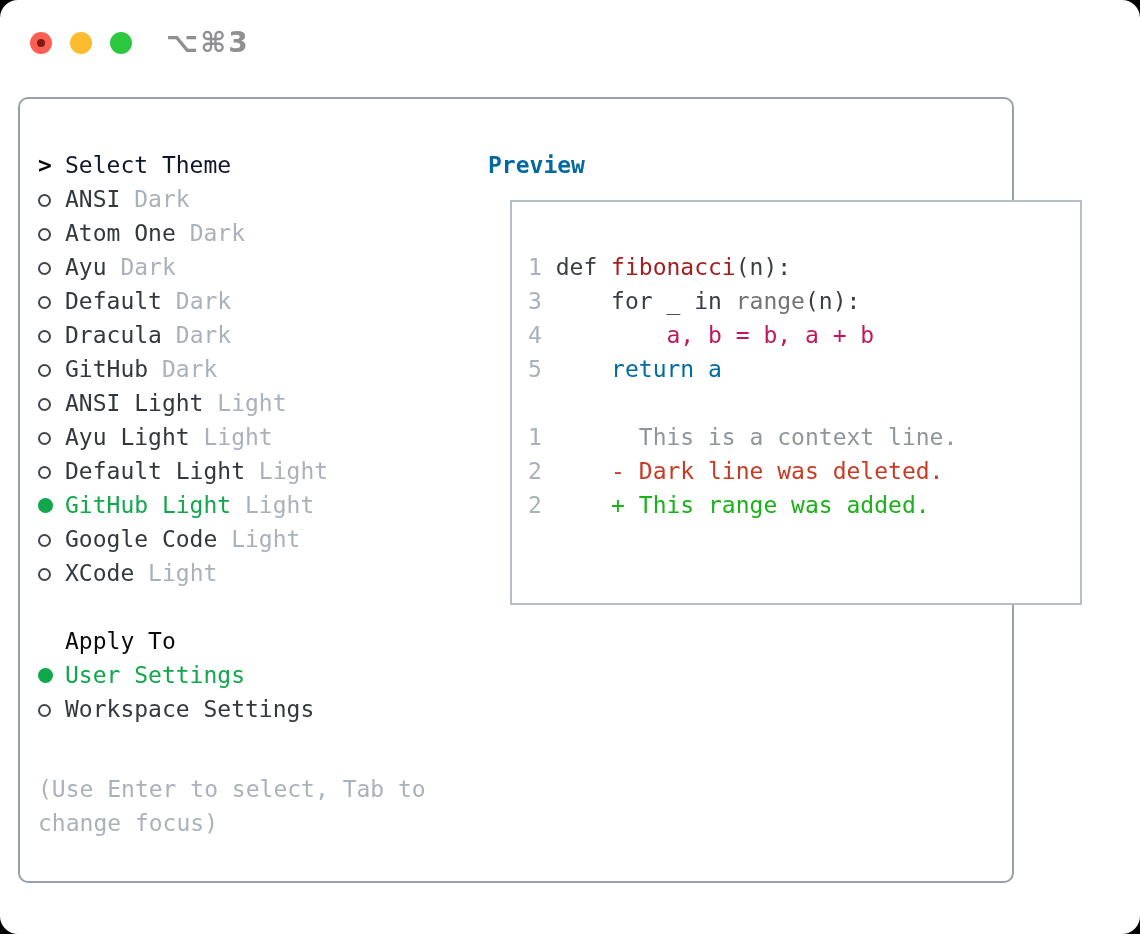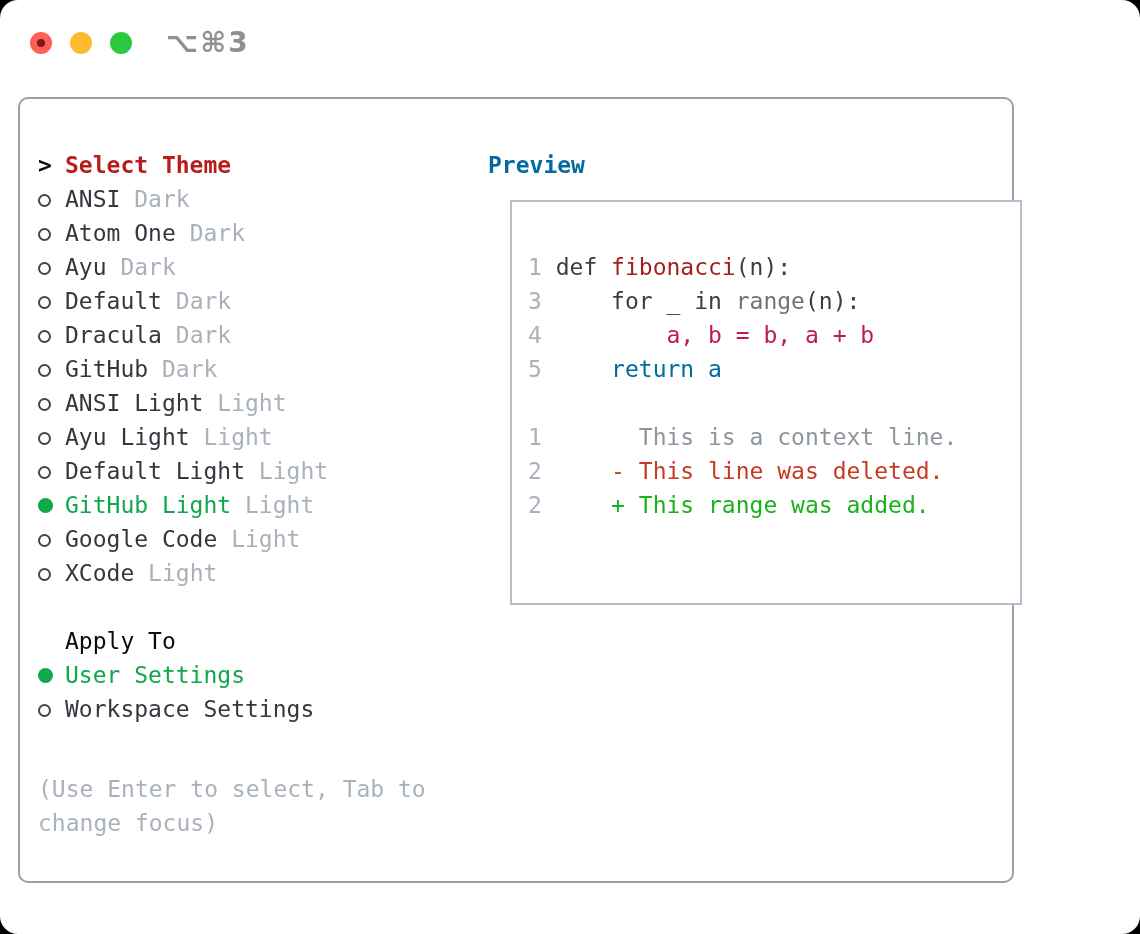--- a/index.html
+++ b/index.html
@@ -50,21 +50,21 @@
   .marker {
     display:inline-block; width:27px; vertical-align:top;
   }
   .cursor-glyph { font-weight:700; color:#0a0a0a; }
   .radio {
     display:inline-block; width:13px; height:13px; border-radius:50%;
     border:2px solid #41464c; box-sizing:border-box;
     margin-top:9px;
   }
   .radio.on { border:none; width:15px; height:15px; background:#11a74b; margin-top:8px; }
-  .hdr { font-weight:700; color:#b91c1c;margin-top:28px; }
+  .hdr { font-weight:400; color:#0f172a;margin-top:28px; }
   .subhdr { color:#0a0a0a; }
   .item-name { color:#33383e; }
   .sel .item-name { color:#11a74b; }
   .item-variant { color:#a9b1bb; }
   .opt-label { color:#33383e; }
   .sel .opt-label { color:#11a74b; }
   
   .footer-hint {
     position:absolute; left:18px; top:661px;
     width:424px;
@@ -73,21 +73,21 @@
     white-space:normal;
     margin-top:12px;
   }
   
   .preview-header {
     position:absolute; left:468px; top:49px;
     font-size:23px; line-height:34px; font-weight:700; color:#0369a1;
   }
   .preview-box {
     position:absolute; left:490px; top:101px;
-    width:512px; height:405px;
+    width:572px; height:405px;
     border:2px solid #b7bec7;
     box-sizing:border-box;
     background:#fff;
     padding:48px 0 0 16px;
     overflow:hidden;
   }
   .pline {
     height:34px; line-height:34px;
     font-size:23px; white-space:pre;
   }
@@ -112,18 +112,18 @@
 
     <div class="preview-header">Preview</div>
 
     <div class="preview-box" id="preview-box">
         <div class="pline"><span style="color: rgb(169, 177, 187);">1 </span><span style="color: rgb(56, 62, 68);">def </span><span style="color: rgb(164, 30, 33);">fibonacci</span><span style="color: rgb(56, 62, 68);">(n):</span></div>
         <div class="pline"><span style="color: rgb(169, 177, 187);">3 </span><span style="color: rgb(56, 62, 68);">    for _ in </span><span style="color: #737373; text-align: right;">range</span><span style="color: rgb(56, 62, 68);">(n):</span></div>
         <div class="pline"><span style="color: rgb(169, 177, 187);">4 </span><span style="color: #be185d;">        a, b = b, a + b</span></div>
         <div class="pline"><span style="color: rgb(169, 177, 187);">5 </span><span style="color: #0369a1;">    return a</span></div>
         <div class="pline"></div>
         <div class="pline"><span style="color: rgb(169, 177, 187);">1 </span><span style="color: rgb(141, 149, 157);">      This is a context line.</span></div>
-        <div class="pline"><span style="color: rgb(169, 177, 187);">2 </span><span style="color: rgb(200, 58, 35);">    - This line was deleted.</span></div>
+        <div class="pline"><span style="color: rgb(169, 177, 187);">2 </span><span style="color: rgb(200, 58, 35);">    - Dark line was deleted.</span></div>
         <div class="pline"><span style="color: rgb(169, 177, 187);">2 </span><span style="color: rgb(26, 177, 25);">    + This range was added.</span></div>
       </div>
 
   </div>
 </div>
 
 </body></html>

